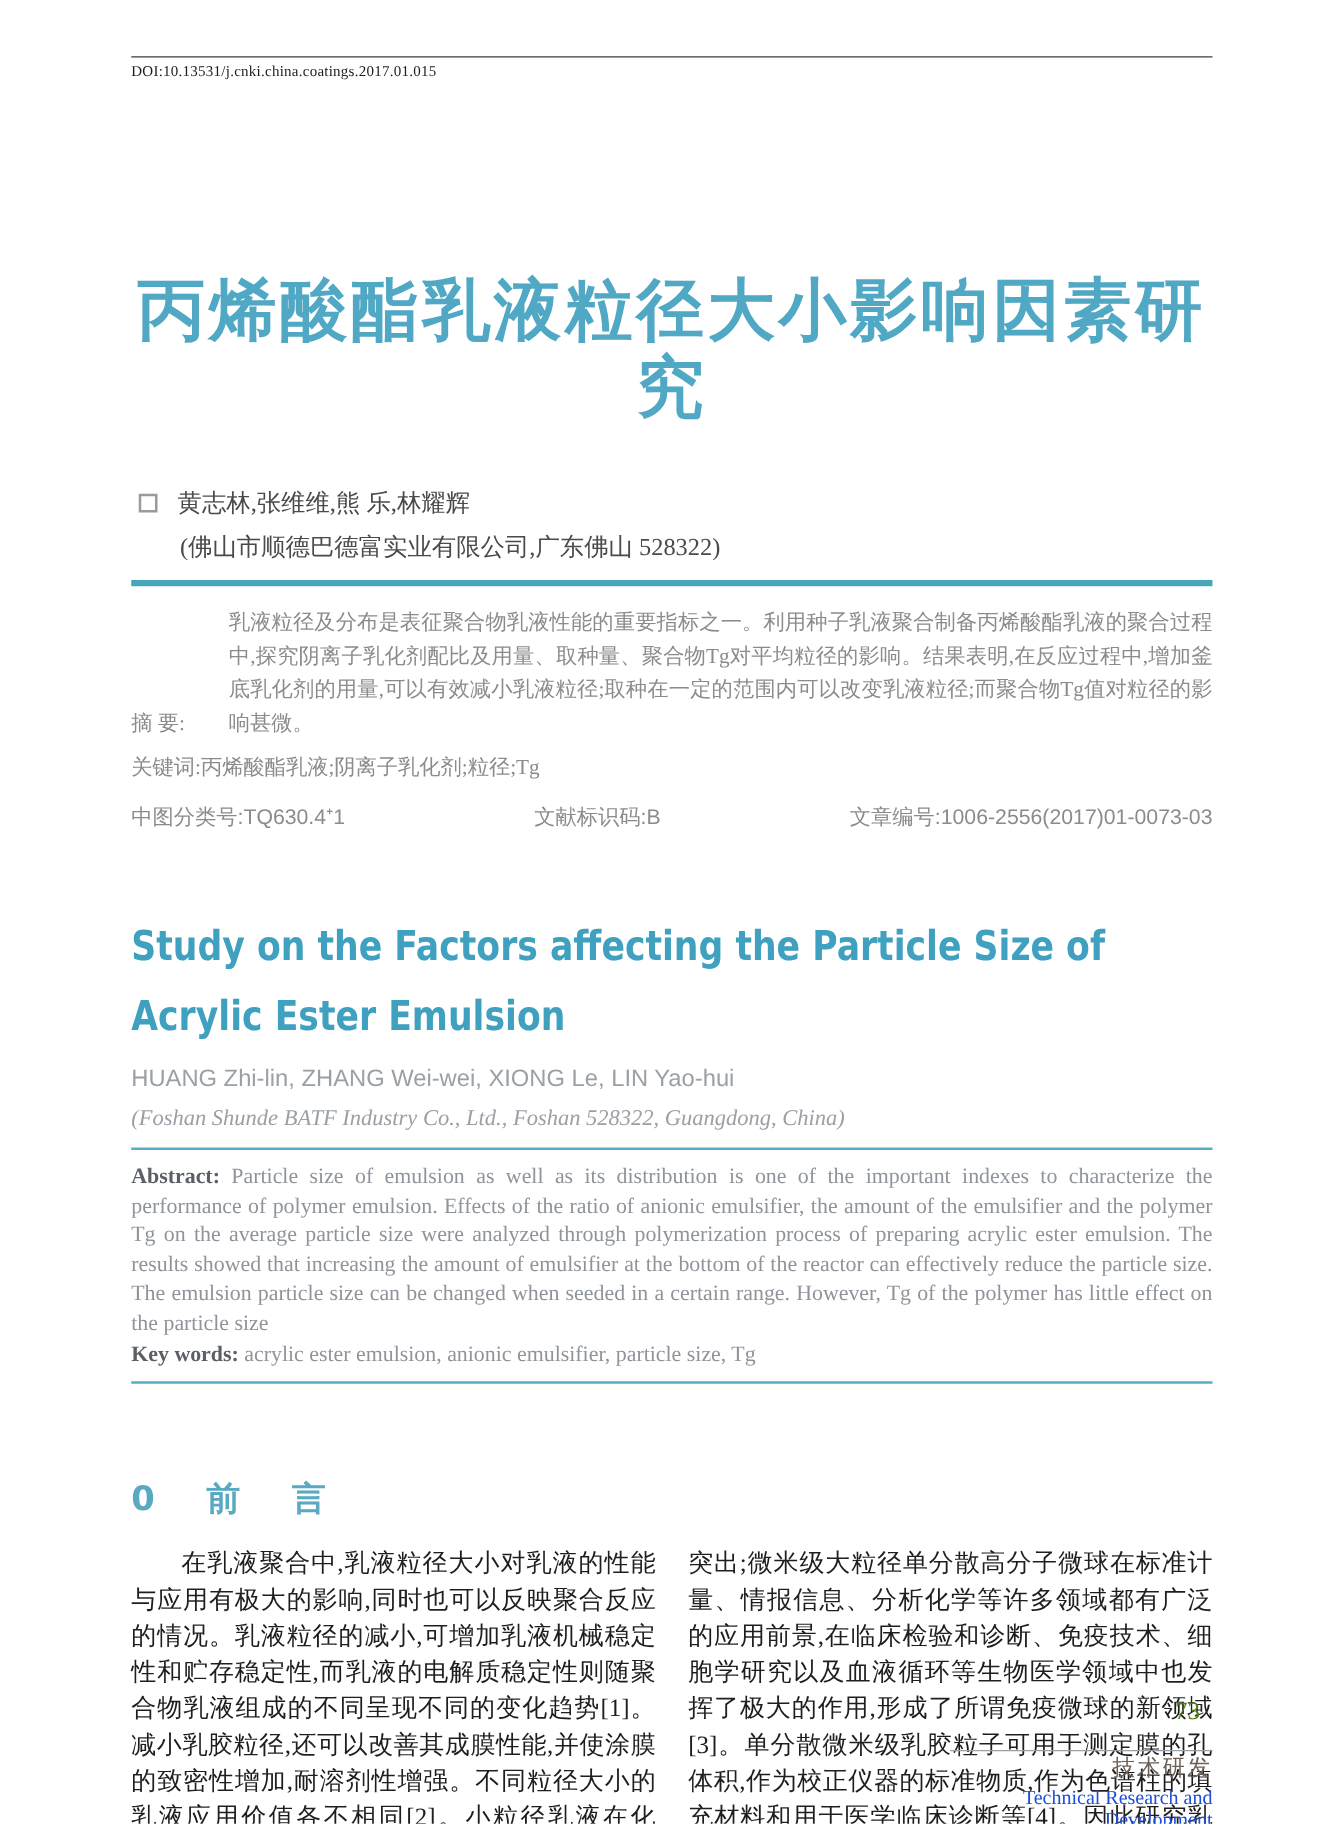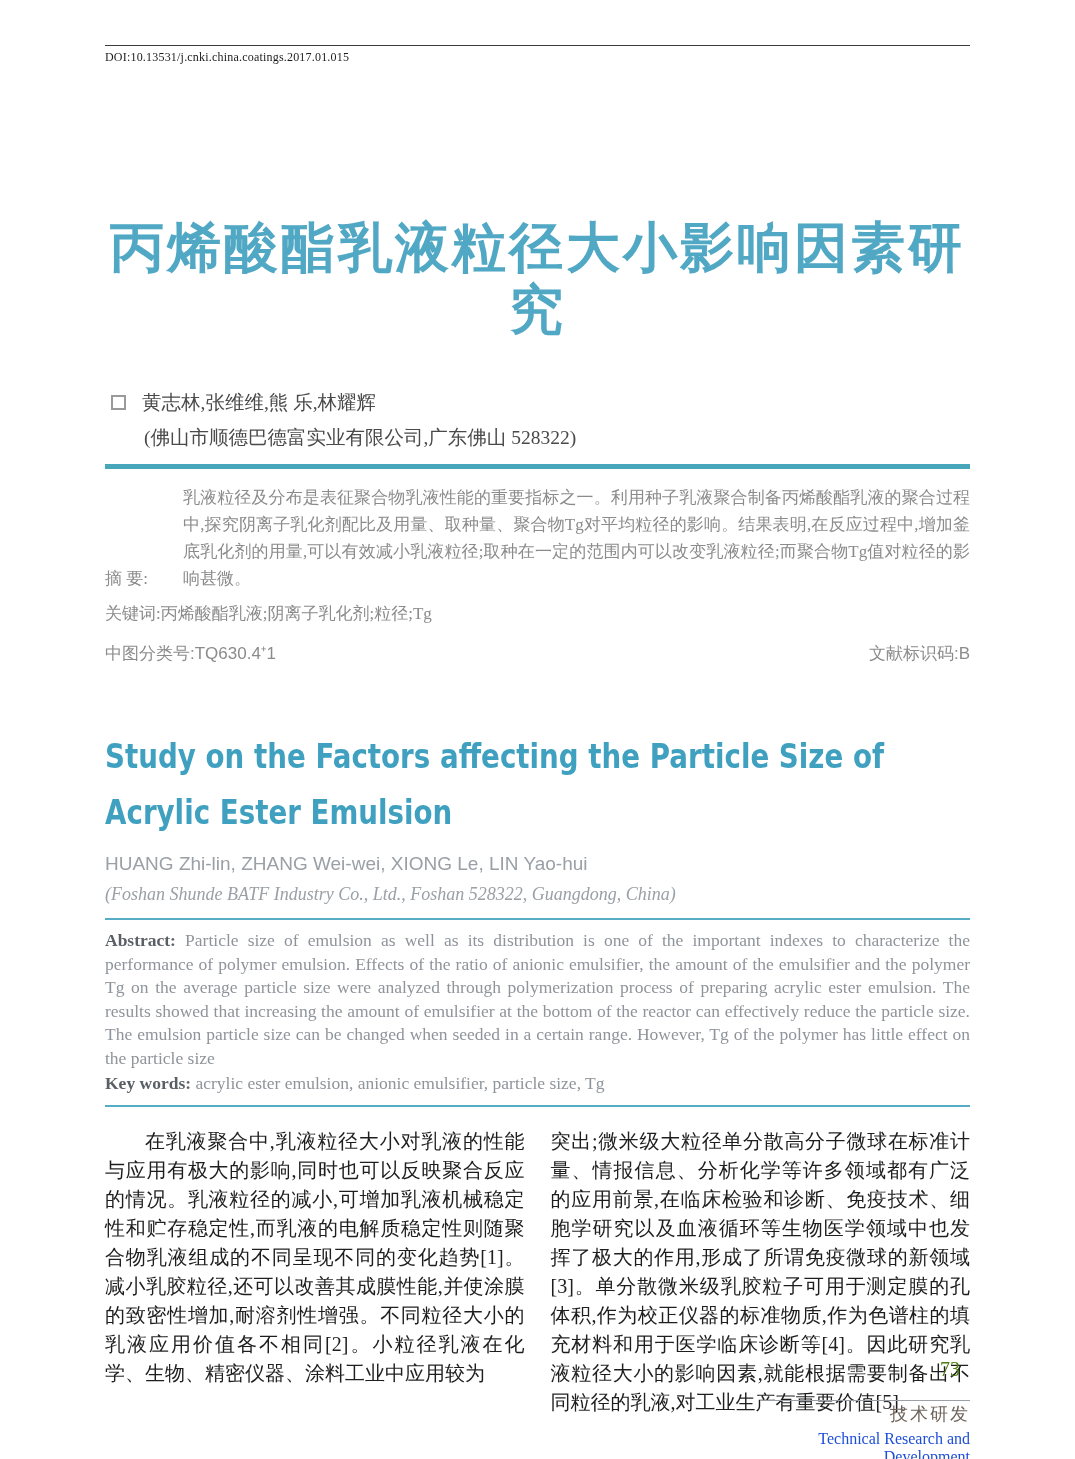--- a/index.html
+++ b/index.html
@@ -80,37 +80,39 @@
 
   <div class="abstract-cn">
     <span class="lbl">摘 要:</span>
     <span class="txt">乳液粒径及分布是表征聚合物乳液性能的重要指标之一。利用种子乳液聚合制备丙烯酸酯乳液的聚合过程中,探究阴离子乳化剂配比及用量、取种量、聚合物Tg对平均粒径的影响。结果表明,在反应过程中,增加釜底乳化剂的用量,可以有效减小乳液粒径;取种在一定的范围内可以改变乳液粒径;而聚合物Tg值对粒径的影响甚微。</span>
   </div>
   <div class="keywords-cn">关键词:丙烯酸酯乳液;阴离子乳化剂;粒径;Tg</div>
 
   <div class="meta-row">
     <span>中图分类号:TQ630.4⁺1</span>
     <span>文献标识码:B</span>
+    <span>文章编号:1006-2556(2017)01-0073-03</span>
   </div>
 
   <h2 class="title-en">Study on the Factors affecting the Particle Size of Acrylic Ester Emulsion</h2>
   <div class="authors-en">HUANG Zhi-lin, ZHANG Wei-wei, XIONG Le, LIN Yao-hui</div>
   <div class="affiliation-en">(Foshan Shunde BATF Industry Co., Ltd., Foshan 528322, Guangdong, China)</div>
 
   <hr class="rule-thin">
 
   <div class="abstract-en">
     <span class="b">Abstract:</span><span> Particle size of emulsion as well as its distribution is one of the important indexes to characterize the performance of polymer emulsion. Effects of the ratio of anionic emulsifier, the amount of the emulsifier and the polymer Tg on the average particle size were analyzed through polymerization process of preparing acrylic ester emulsion. The results showed that increasing the amount of emulsifier at the bottom of the reactor can effectively reduce the particle size. The emulsion particle size can be changed when seeded in a certain range. However, Tg of the polymer has little effect on the particle size</span>
   </div>
   <div class="keywords-en">
     <span class="b">Key words:</span><span> acrylic ester emulsion, anionic emulsifier, particle size, Tg</span>
   </div>
 
   <hr class="rule-thin2">
 
+  <h3 class="section-heading">0 前 言</h3>
 
   <div class="columns">
     <div class="col col-left">在乳液聚合中,乳液粒径大小对乳液的性能与应用有极大的影响,同时也可以反映聚合反应的情况。乳液粒径的减小,可增加乳液机械稳定性和贮存稳定性,而乳液的电解质稳定性则随聚合物乳液组成的不同呈现不同的变化趋势[1]。减小乳胶粒径,还可以改善其成膜性能,并使涂膜的致密性增加,耐溶剂性增强。不同粒径大小的乳液应用价值各不相同[2]。小粒径乳液在化学、生物、精密仪器、涂料工业中应用较为</div>
     <div class="col">突出;微米级大粒径单分散高分子微球在标准计量、情报信息、分析化学等许多领域都有广泛的应用前景,在临床检验和诊断、免疫技术、细胞学研究以及血液循环等生物医学领域中也发挥了极大的作用,形成了所谓免疫微球的新领域[3]。单分散微米级乳胶粒子可用于测定膜的孔体积,作为校正仪器的标准物质,作为色谱柱的填充材料和用于医学临床诊断等[4]。因此研究乳液粒径大小的影响因素,就能根据需要制备出不同粒径的乳液,对工业生产有重要价值[5]。</div>
   </div>
 
   <div class="footer-right">
     <div class="page-num">73</div>
     <div class="col-name-cn">技术研发</div>
     <div class="col-name-en">Technical Research and Development</div>

